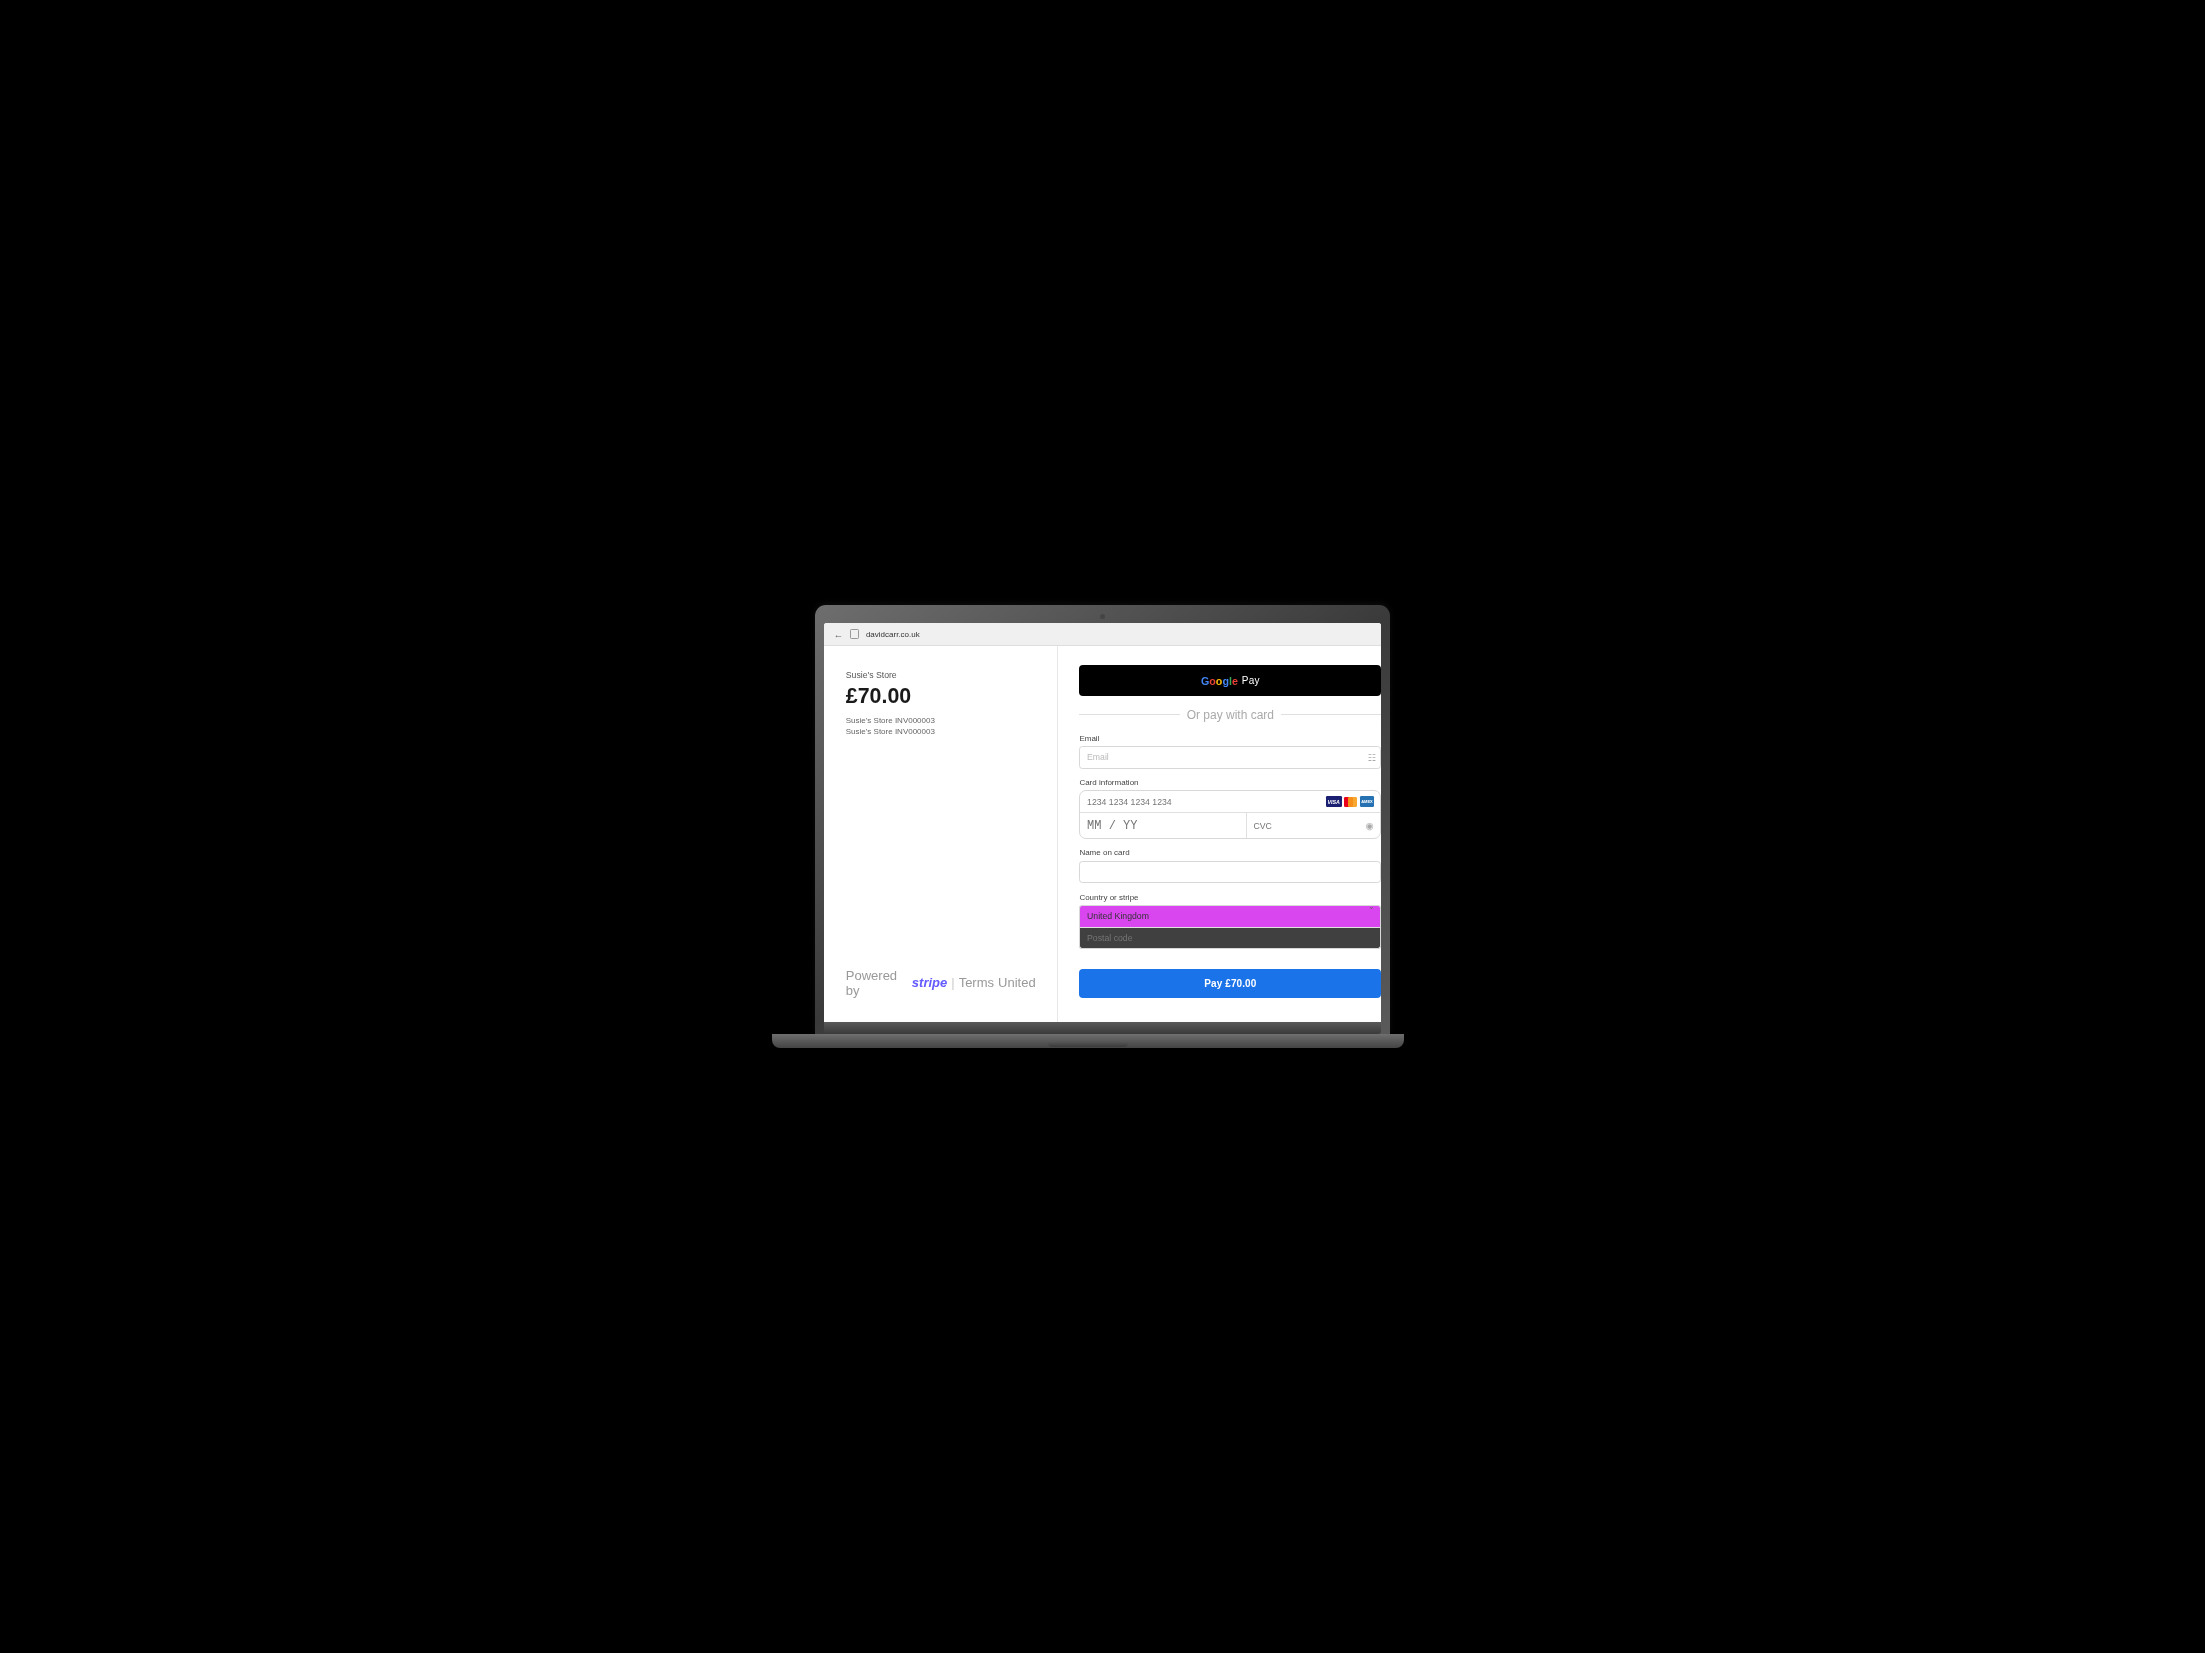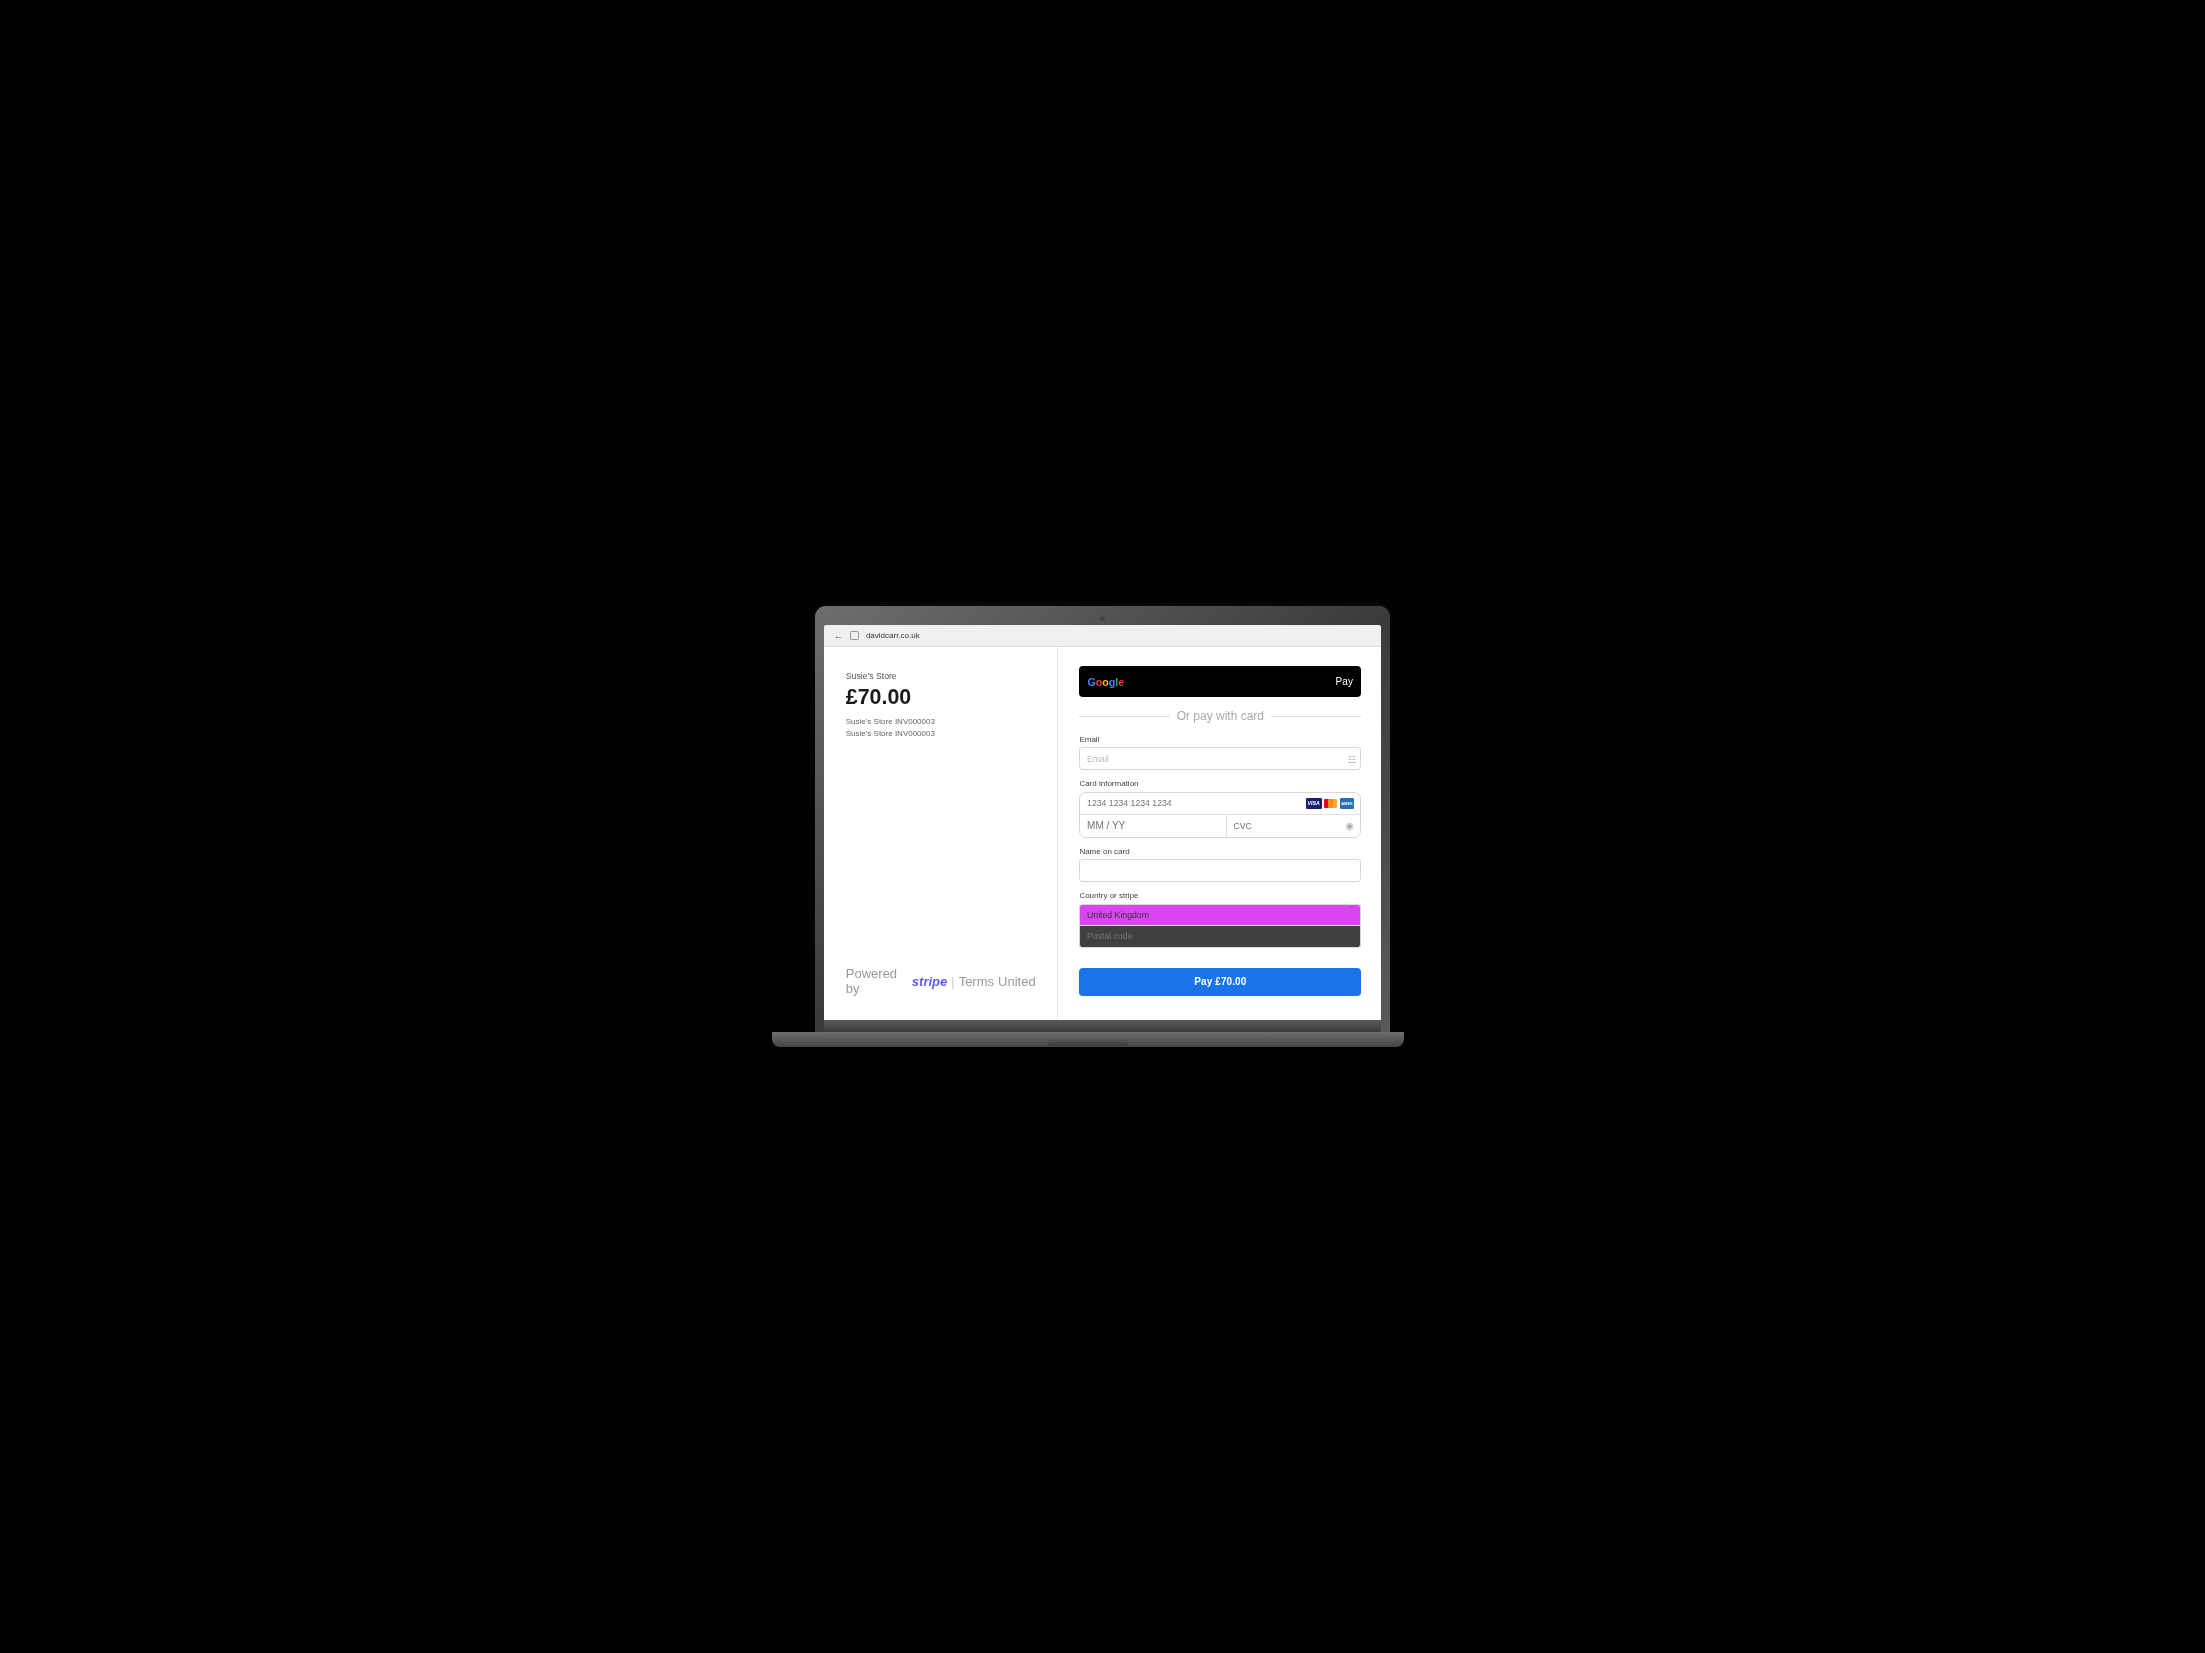--- a/index.html
+++ b/index.html
@@ -146,21 +146,21 @@
 
     .gpay-button {
       width: 100%;
       background: #000;
       border: none;
       border-radius: 4px;
       padding: 8px;
       cursor: pointer;
       display: flex;
       align-items: center;
-      justify-content: space-between;
+      justify-content: center;
       gap: 4px;
       margin-bottom: 12px;
     }
 
     .gpay-g {
       font-size: 10.7px;
       font-weight: bold;
     }
 
     .gpay-g-blue { color: #4285F4; }
@@ -292,24 +292,25 @@
 
     .card-expiry-cvc-row {
       display: flex;
     }
 
     .card-expiry {
       flex: 1;
       padding: 5.3px 6.7px;
       border: none;
       outline: none;
-      font-size: 10px;
+      font-size: 12px;
       color: #bbb;
       background: transparent;
       border-right: 0.7px solid #e0e0e0;
+      font-family: Liberation Mono, monospace;
     }
 
     .card-cvc-wrapper {
       flex: 1;
       display: flex;
       align-items: center;
       padding: 0 6.7px;
     }
 
     .card-cvc {

